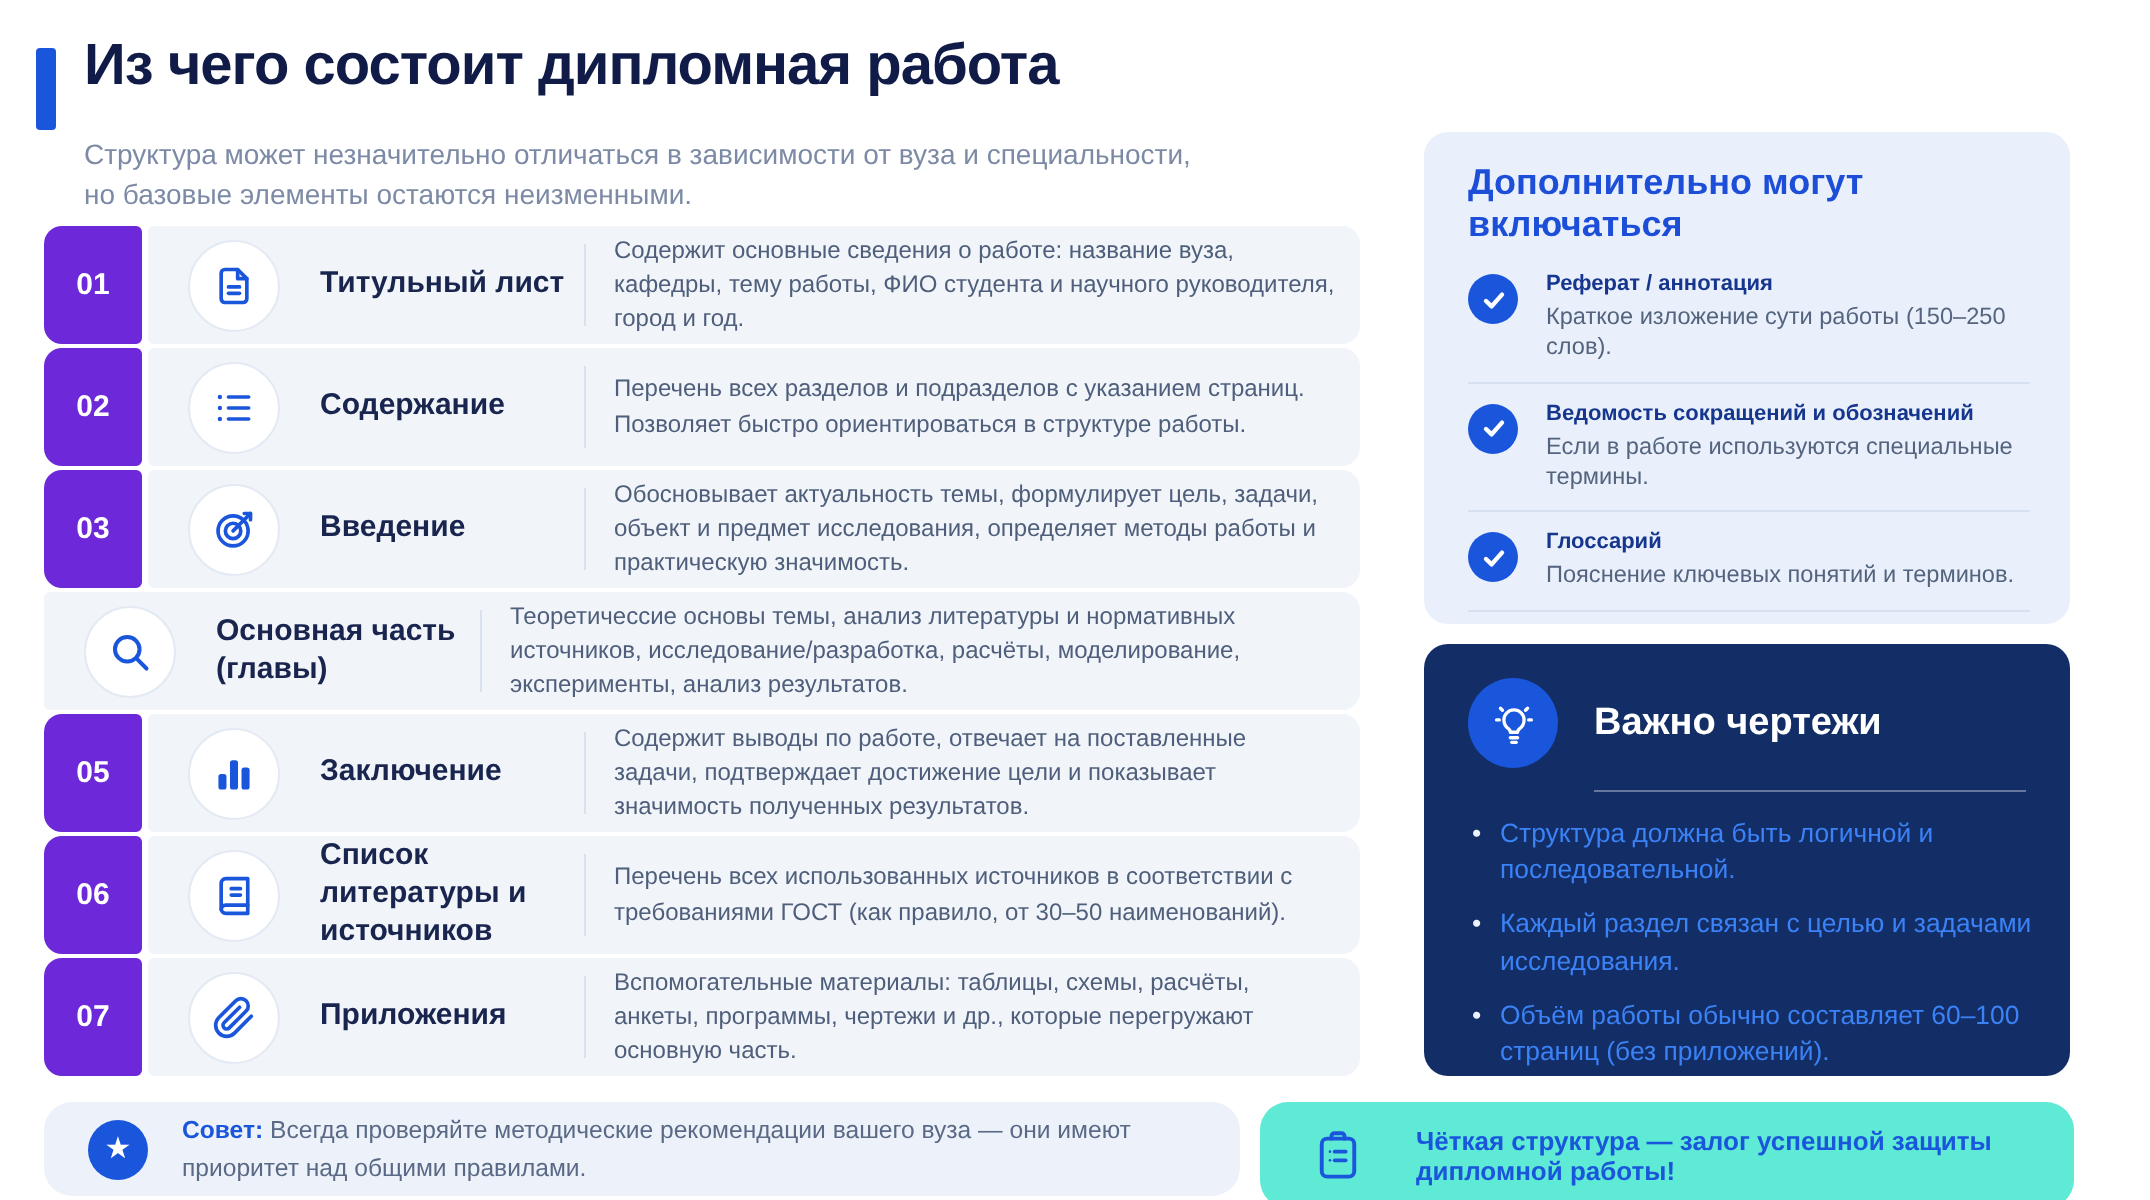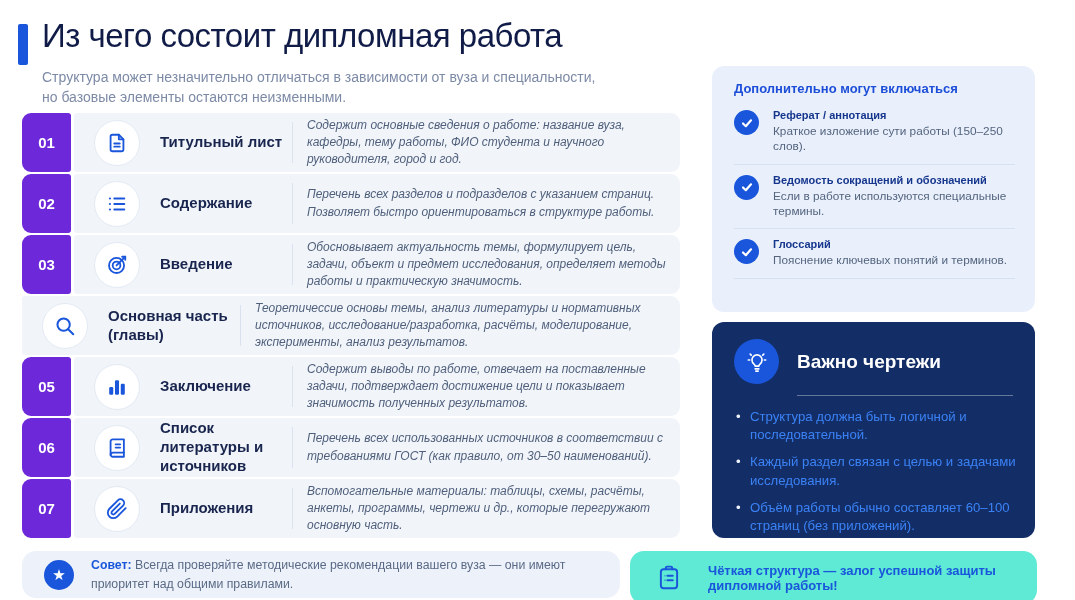--- a/index.html
+++ b/index.html
@@ -2,39 +2,39 @@
 <html lang="ru"><head>
 <meta charset="utf-8">
 <style>
   * { margin:0; padding:0; box-sizing:border-box; }
   html,body { width:1075px; height:600px; }
   body { font-family:"Liberation Sans", sans-serif; background:#ffffff; overflow:hidden; }
   .page { position:relative; width:1075px; height:600px; background:#ffffff; }
 
   
   .accent-bar { position:absolute; left:18px; top:24px; width:10px; height:41px; background:#1a56db; border-radius:2px; }
-  .page-title { position:absolute; left:42px; top:17px; font-size:33px; font-weight:400; color:#101c47; letter-spacing:-0.5px; }
+  .page-title { position:absolute; left:42px; top:17px; font-size:29px; font-weight:700; color:#101c47; letter-spacing:-0.5px; }
   .subtitle { position:absolute; left:42px; top:68px; font-size:14px; color:#7c8aa6; line-height:1.42; }
 
   
   .rows { position:absolute; left:22px; top:113px; width:658px; display:flex; flex-direction:column; gap:2px; }
   .row { display:flex; height:59px; }
   .row-num { width:49px; flex:none; background:#6d28d9; color:#ffffff; font-weight:700; font-size:15px;
              display:flex; align-items:center; justify-content:center; border-radius:9px 3px 3px 9px; margin-right:3px; }
   .row-body { flex:1; background:#f1f5fa; border-radius:3px 9px 9px 3px; display:flex; align-items:center; padding:0 12px 0 20px; }
   .icon-circle { width:46px; height:46px; flex:none; border-radius:50%; background:#ffffff; border:1px solid #e4eaf4;
                  display:flex; align-items:center; justify-content:center; }
   .row-title { width:132px; flex:none; margin-left:20px; font-size:15px; font-weight:700; color:#19254e; line-height:1.25; }
   .vdiv { width:1px; align-self:stretch; background:#d9e2ef; margin:9px 0; }
-  .row-desc { flex:1; padding-left:14px; font-size:12px; color:#4f5f7b; line-height:1.42;font-style:italic; }
+  .row-desc { flex:1; padding-left:14px; font-size:12px; color:#4f5f7b; line-height:1.42; }
 
   
   .extras { position:absolute; left:712px; top:66px; width:323px; height:246px; background:#e9f0fb; border-radius:12px;
             padding:15px 20px 10px 22px; overflow:hidden; }
-  .extras-title { font-size:13px; font-weight:700; color:#1d4ed8; margin-bottom:13px; }
+  .extras-title { font-size:18px; font-weight:700; color:#1d4ed8; margin-bottom:13px; }
   .extra-item { display:flex; gap:14px; align-items:flex-start; }
   .check-circle { width:25px; height:25px; flex:none; border-radius:50%; background:#1a56db;
                   display:flex; align-items:center; justify-content:center; margin-top:1px; }
   .extra-title { font-size:11px; font-weight:700; color:#16368e; margin-bottom:3px; }
   .extra-desc { font-size:11.8px; color:#54647f; line-height:1.3; }
   .extra-div { height:1px; background:#d5e0f0; margin:9px 0; }
 
   
   .important { position:absolute; left:712px; top:322px; width:323px; height:216px; background:#132e66; border-radius:12px;
                padding:17px 22px; color:#ffffff; overflow:hidden; }

